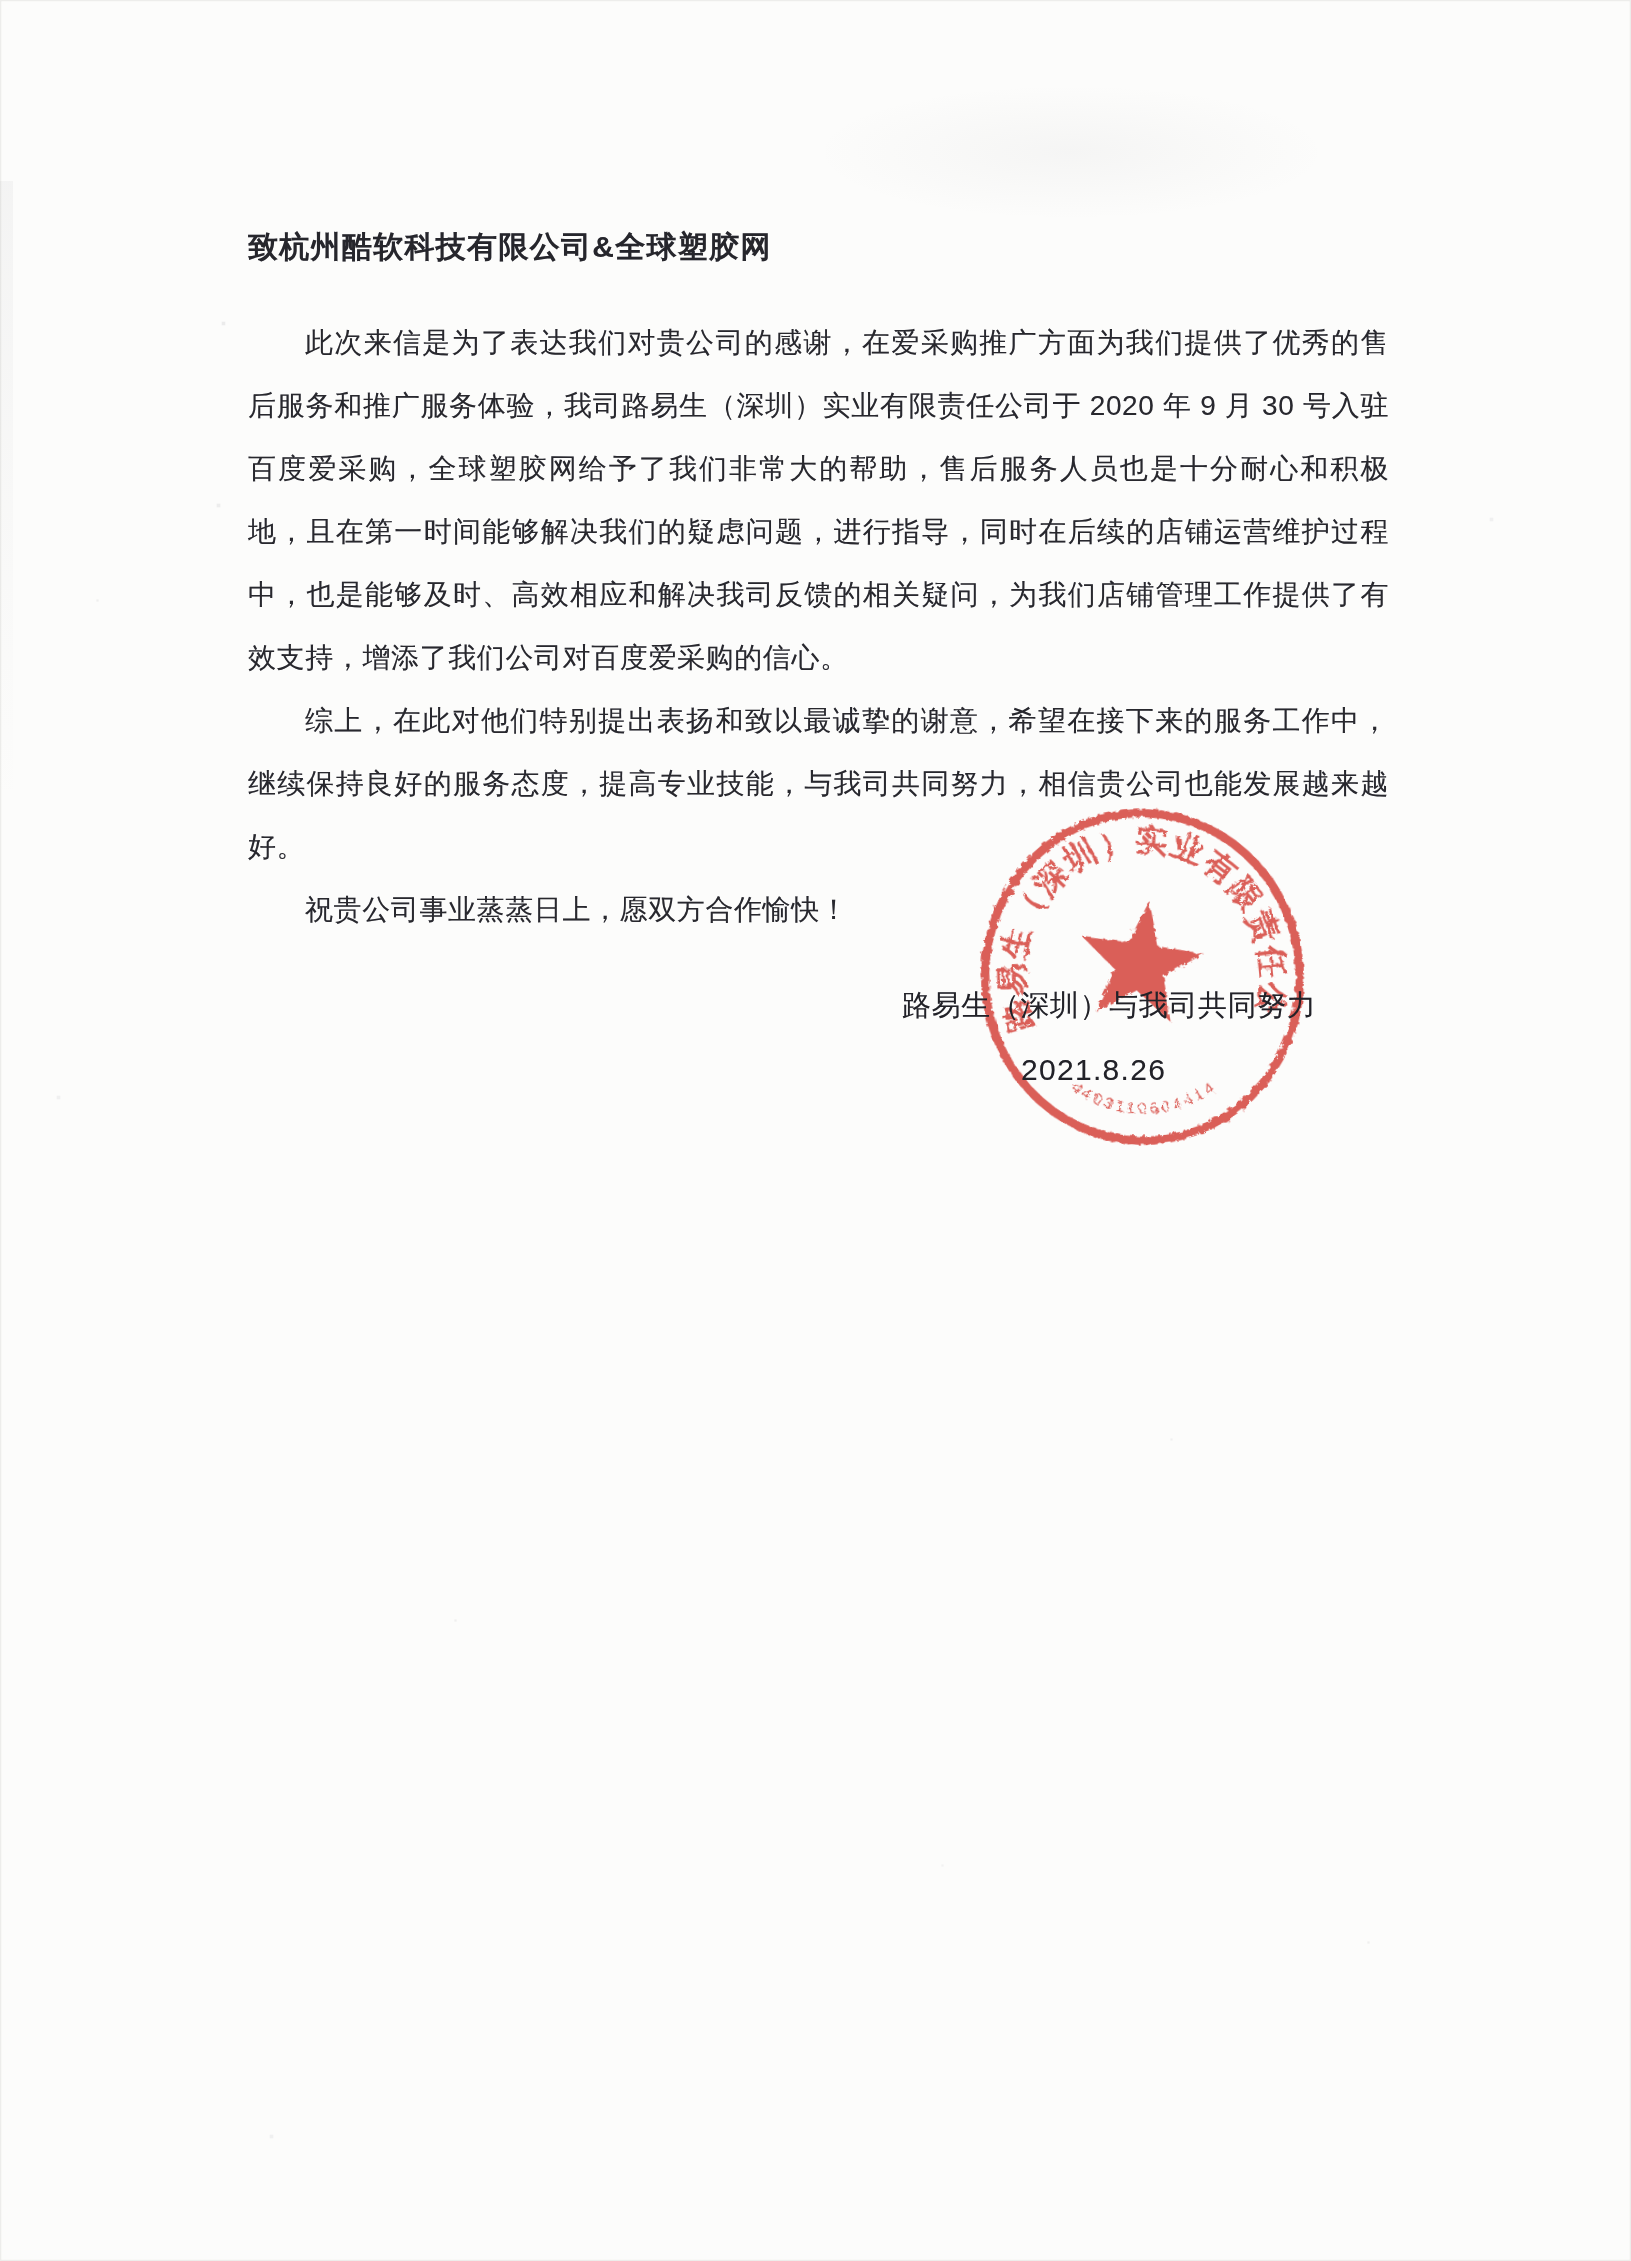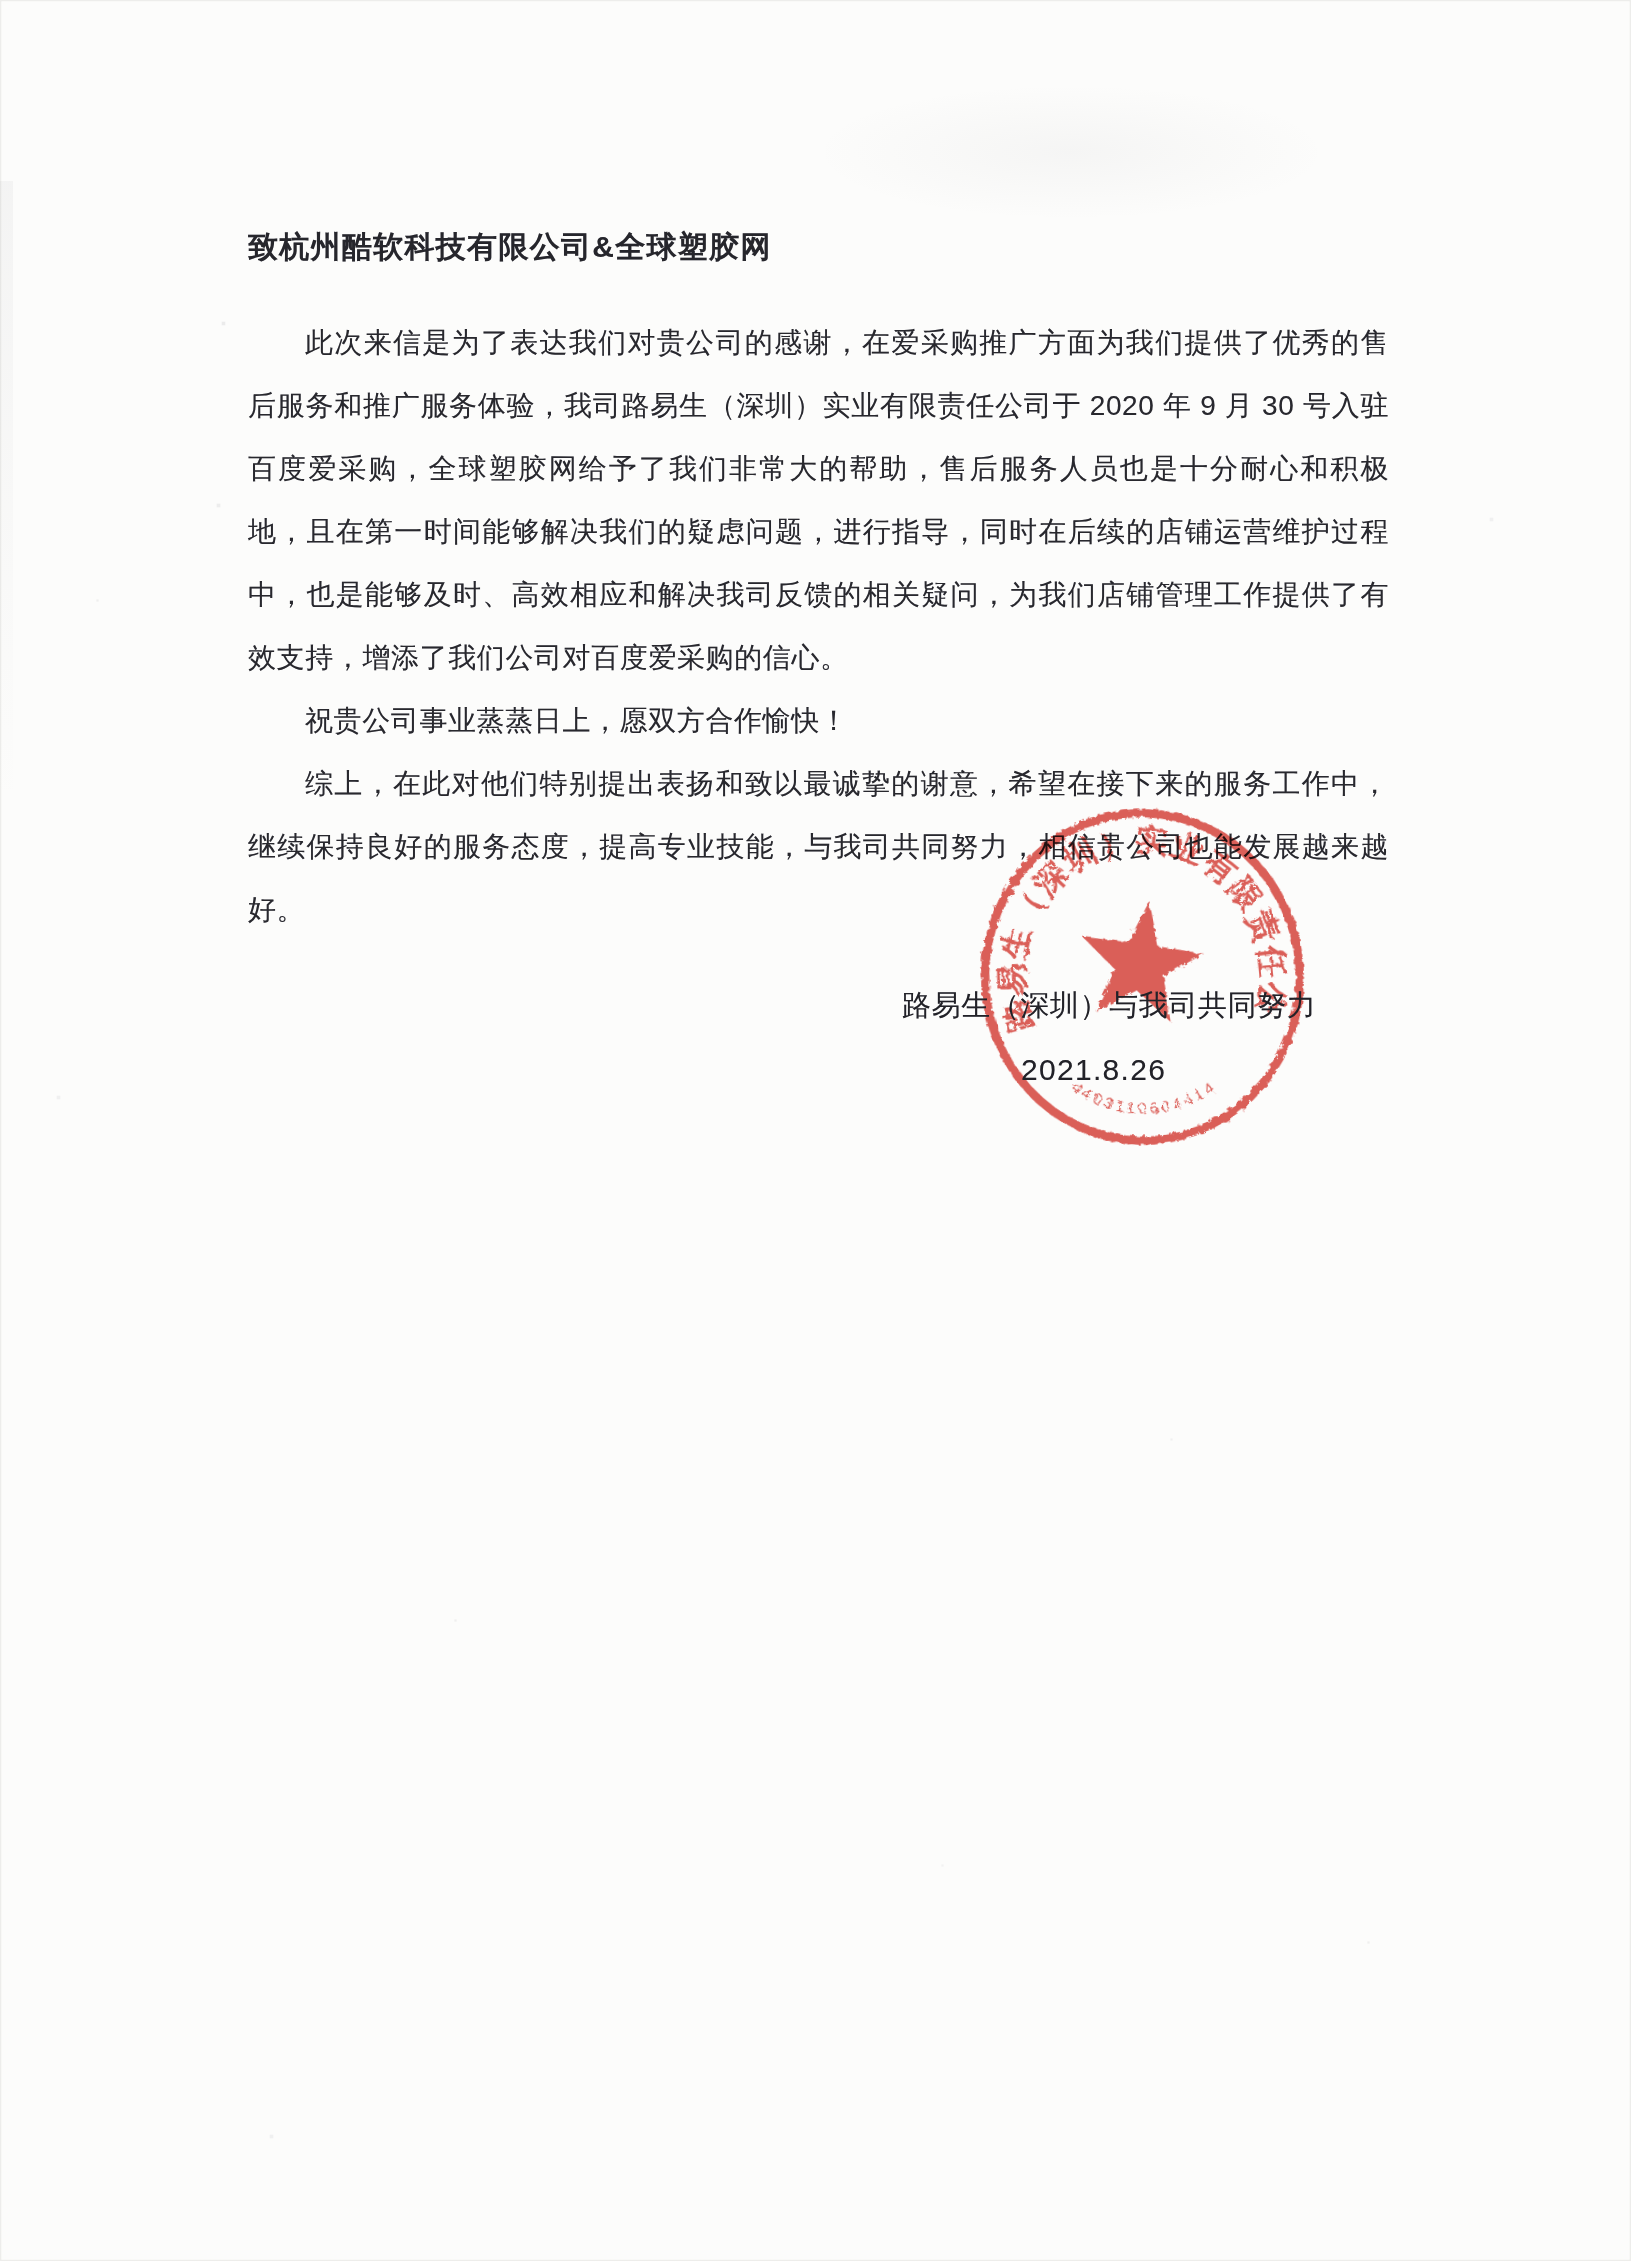--- a/index.html
+++ b/index.html
@@ -107,22 +107,22 @@
 <div class="page">
 
   <div class="smudge-top"></div>
   <div class="streak-left"></div>
   <div class="specks"></div>
 
   <div class="letter">
     <h1 class="title">致杭州酷软科技有限公司&amp;全球塑胶网</h1>
     <div class="body-text">
       <p>此次来信是为了表达我们对贵公司的感谢，在爱采购推广方面为我们提供了优秀的售后服务和推广服务体验，我司路易生（深圳）实业有限责任公司于 2020 年 9 月 30 号入驻百度爱采购，全球塑胶网给予了我们非常大的帮助，售后服务人员也是十分耐心和积极地，且在第一时间能够解决我们的疑虑问题，进行指导，同时在后续的店铺运营维护过程中，也是能够及时、高效相应和解决我司反馈的相关疑问，为我们店铺管理工作提供了有效支持，增添了我们公司对百度爱采购的信心。</p>
+      <p>综上，在此对他们特别提出表扬和致以最诚挚的谢意，希望在接下来的服务工作中，继续保持良好的服务态度，提高专业技能，与我司共同努力，相信贵公司也能发展越来越好。</p>
       <p>祝贵公司事业蒸蒸日上，愿双方合作愉快！</p>
-      <p>综上，在此对他们特别提出表扬和致以最诚挚的谢意，希望在接下来的服务工作中，继续保持良好的服务态度，提高专业技能，与我司共同努力，相信贵公司也能发展越来越好。</p>
     </div>
   </div>
 
   <div class="seal">
     <svg viewBox="0 0 504 524" xmlns="http://www.w3.org/2000/svg">
       <defs>
         <filter id="inkRough" x="-10%" y="-10%" width="120%" height="120%">
           <feTurbulence type="fractalNoise" baseFrequency="0.12" numOctaves="3" result="n"></feTurbulence>
           <feDisplacementMap in="SourceGraphic" in2="n" scale="9"></feDisplacementMap>
         </filter>

